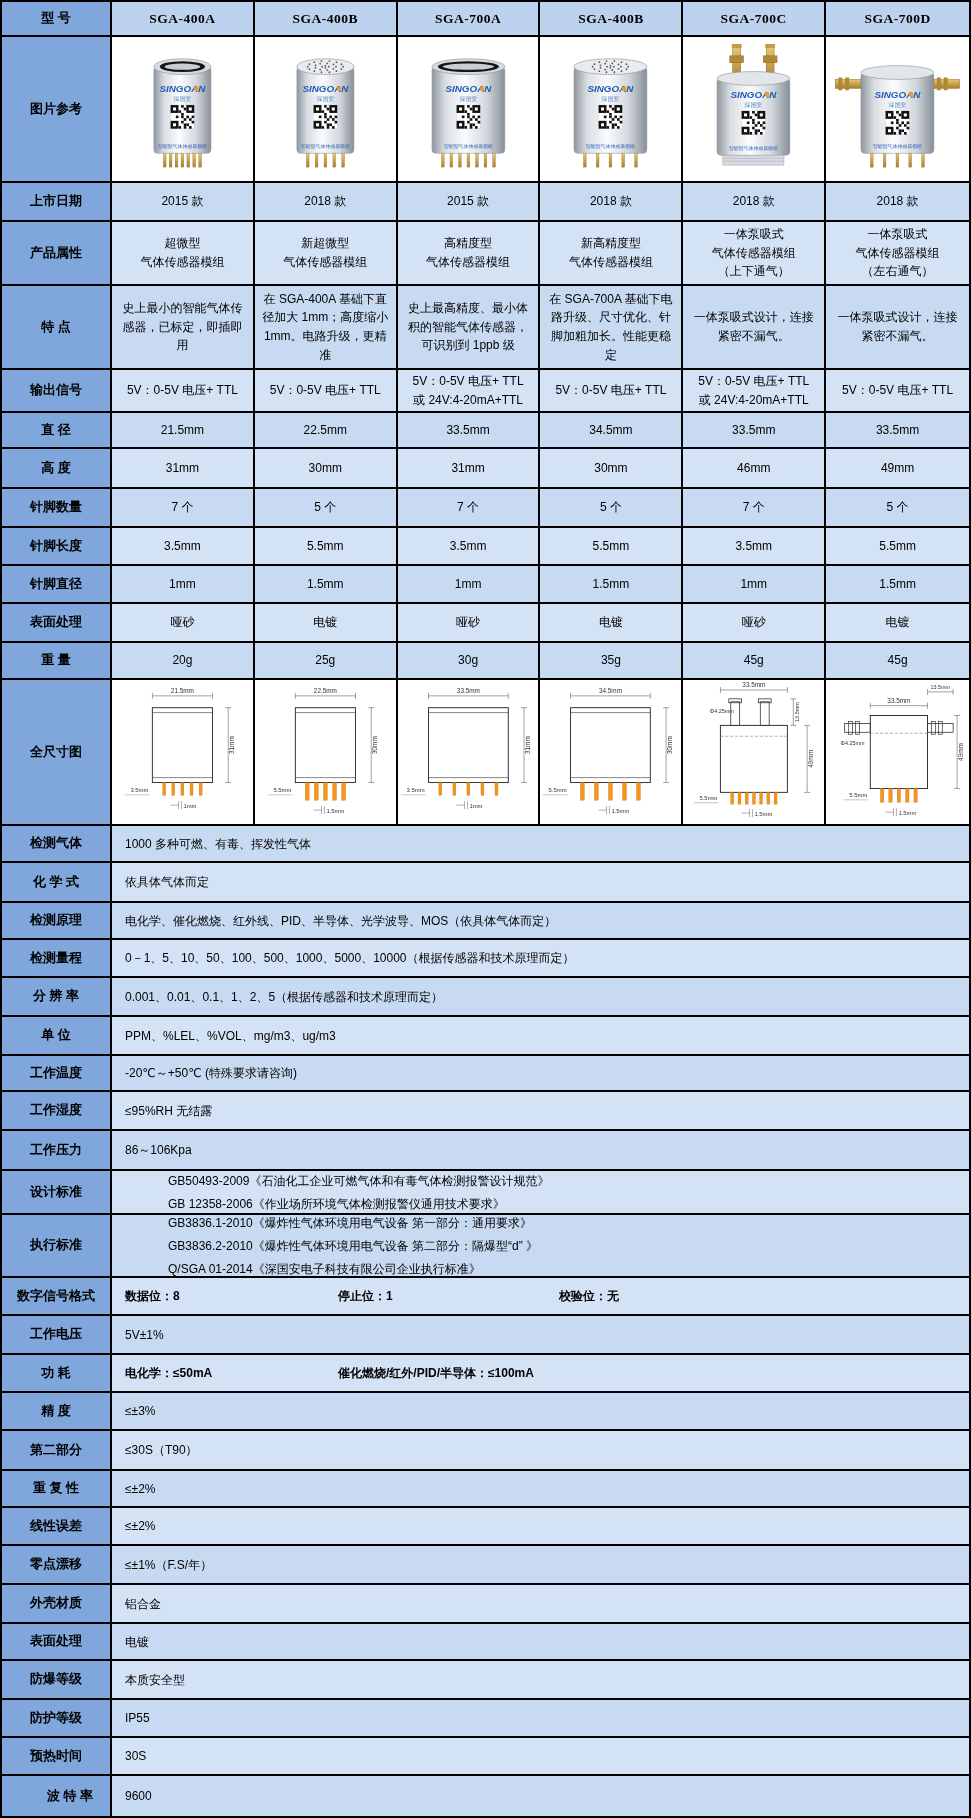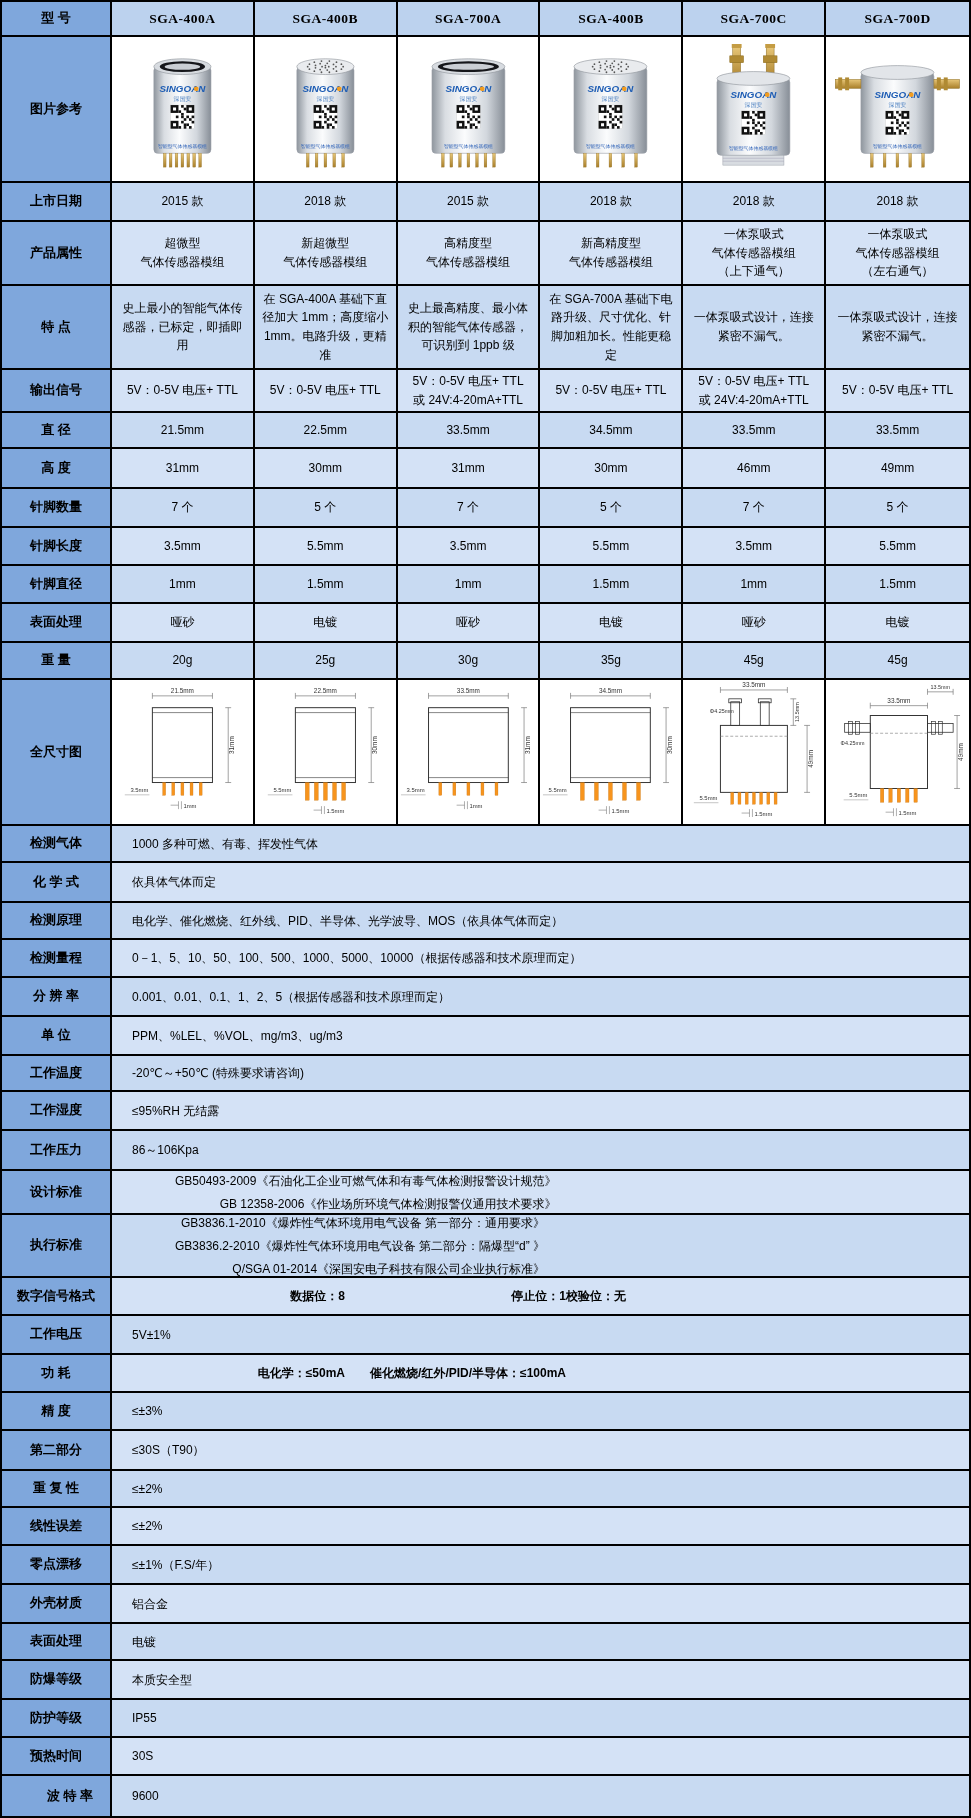--- a/index.html
+++ b/index.html
@@ -40,22 +40,22 @@
   }
   .val{
     font-size:12px;line-height:1.55;white-space:pre-line;
     padding:2px 6px;
   }
   .shade-a{background:var(--c-a);}
   .shade-b{background:var(--c-b);}
   .imgcell,.diagcell{background:#fff;padding:0;}
   .wide{
     grid-column:2 / -1;
-    justify-content:flex-start;text-align:right;
-    font-size:12px;line-height:1.5;padding:3px 6px 3px 20px;
+    justify-content:flex-start;text-align:left;
+    font-size:12px;line-height:1.5;padding:3px 6px 3px 13px;
   }
   .wide .linegroup{display:flex;flex-direction:column;gap:5px;margin-left:43px;}
   .wide .seg{display:inline-block;font-weight:bold;}
   .seg-w1{min-width:213px;}
   .seg-w2{min-width:221px;}
   svg{display:block;}
 </style>
 </head>
 <body>
 

